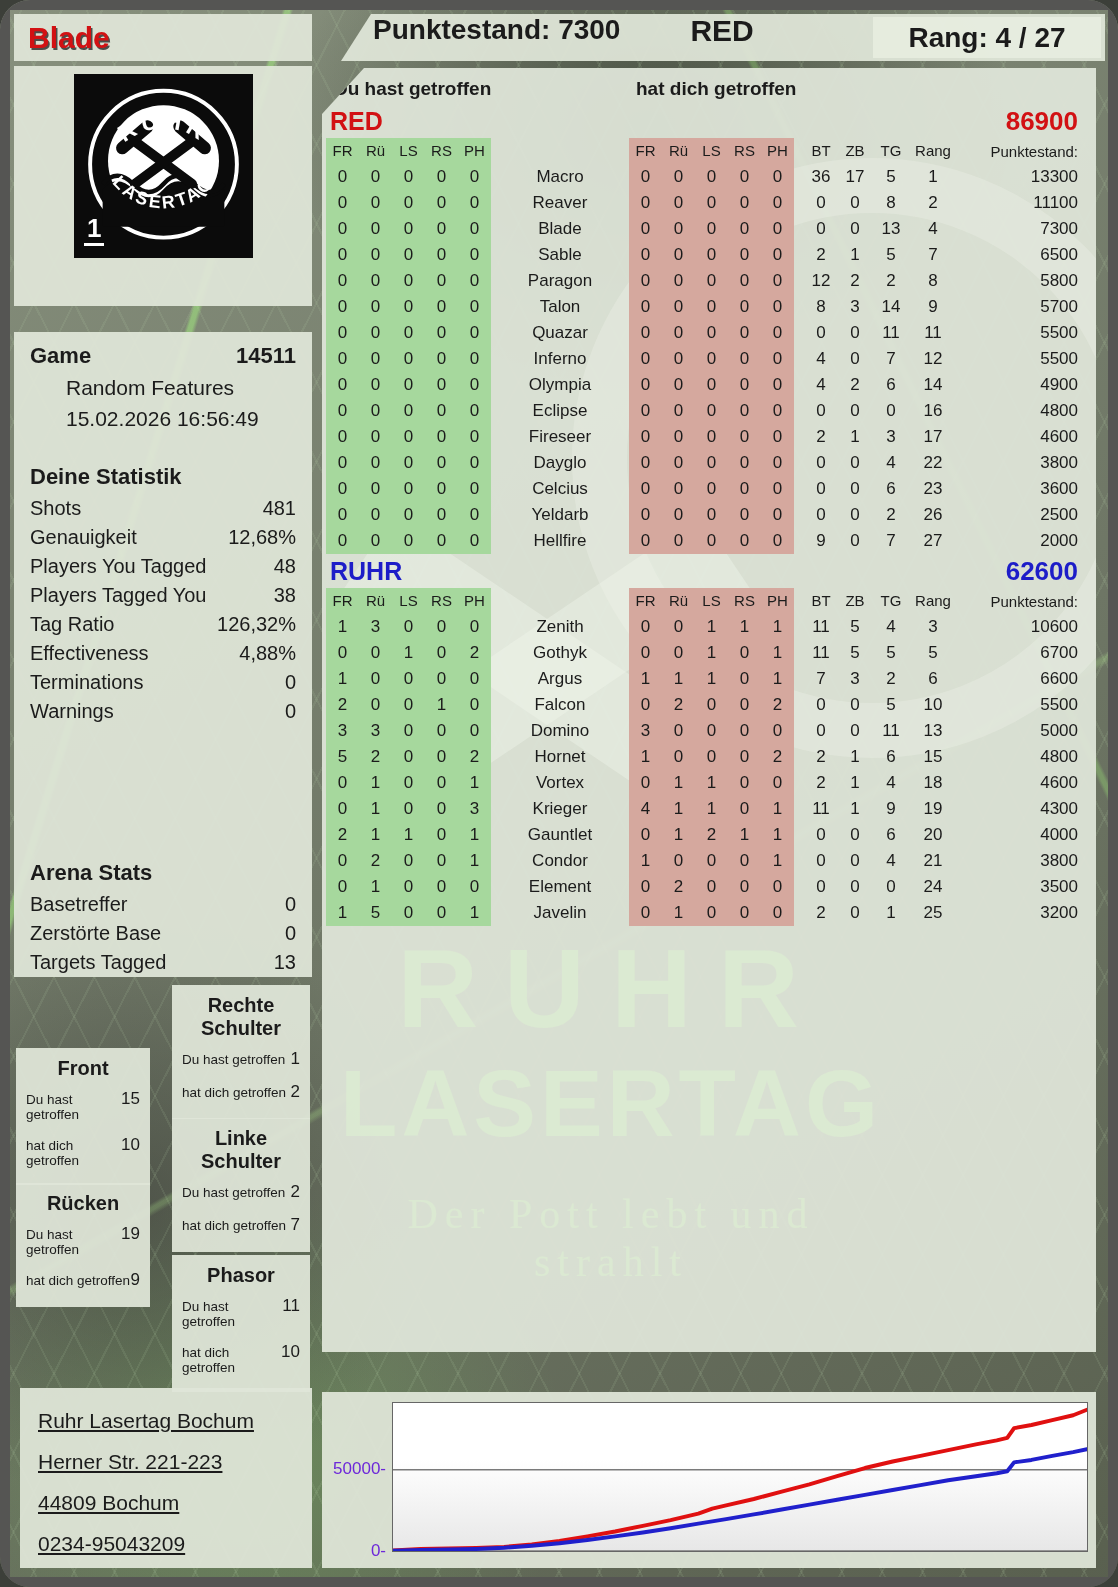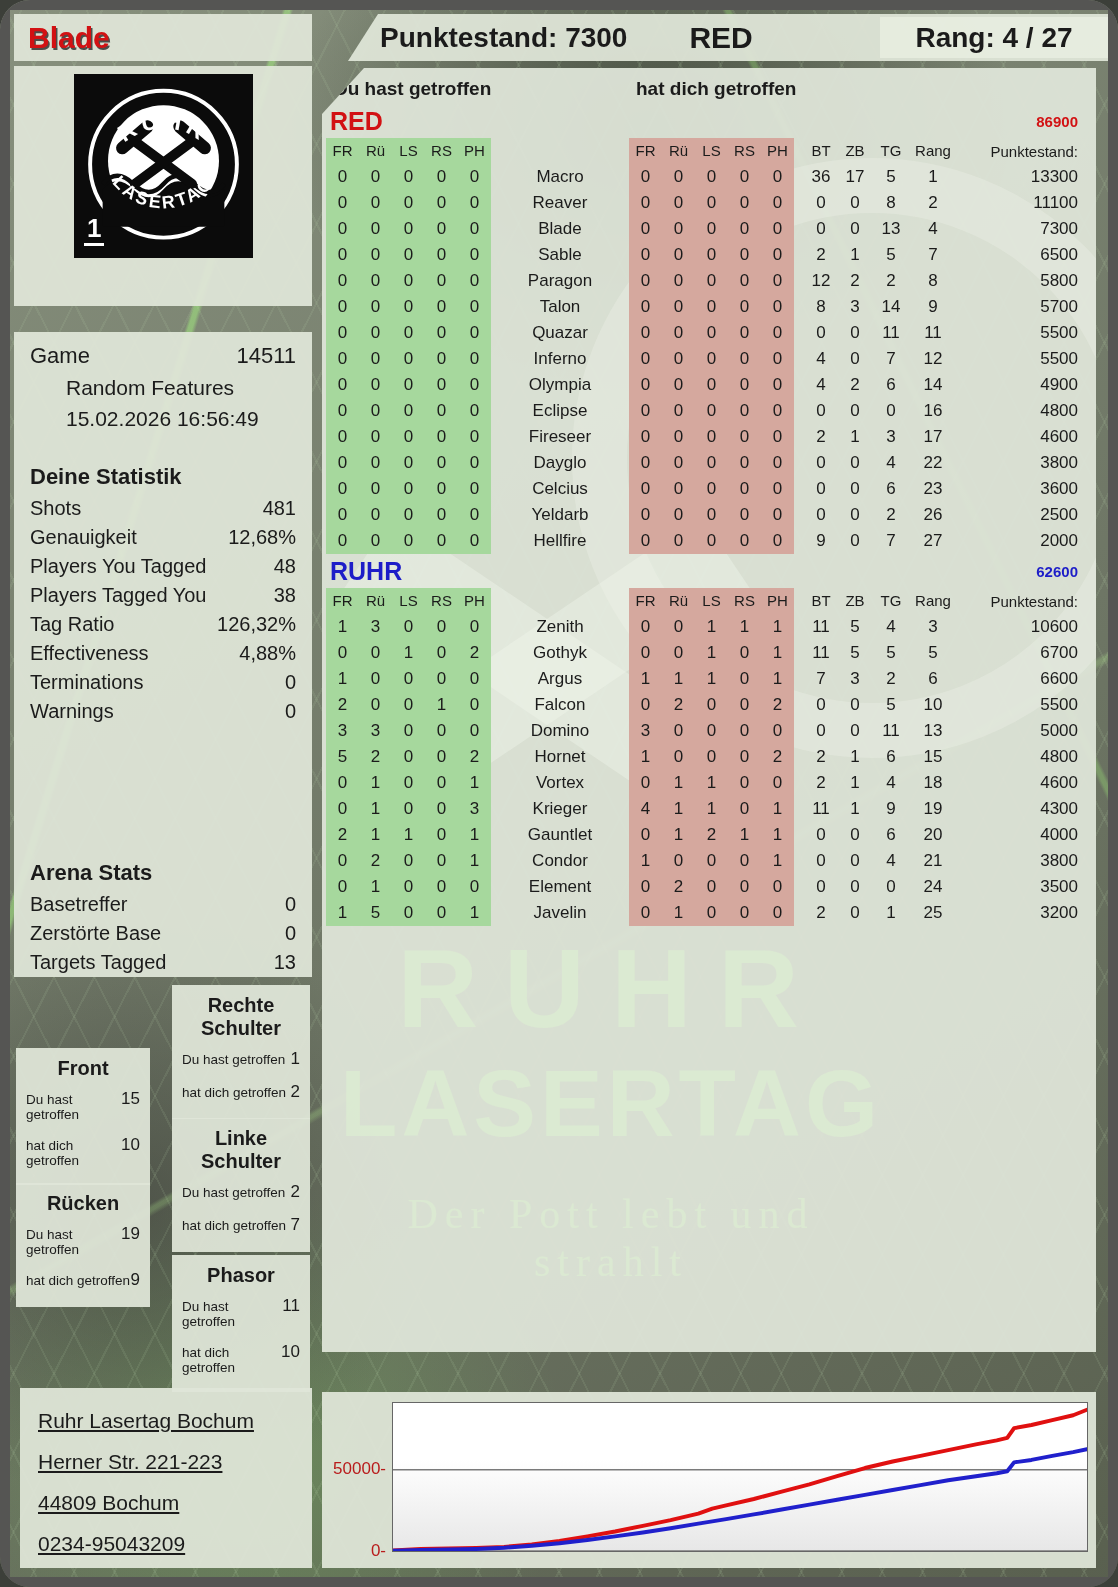--- a/index.html
+++ b/index.html
@@ -33,76 +33,76 @@
 
   
   #panel-blade{left:14px;top:14px;width:298px;height:47px;display:flex;align-items:center;padding-left:14px;}
   #panel-blade span{font-size:30px;font-weight:bold;color:var(--red);text-shadow:1.5px 1.5px 0 rgba(40,40,40,.8);}
   #panel-photo{left:14px;top:66px;width:298px;height:240px;}
   #logo-box{position:absolute;left:60px;top:8px;width:179px;height:184px;background:#0b0b0b;}
   #logo-box svg{width:100%;height:100%;}
   #logo-badge{position:absolute;left:10px;bottom:12px;color:#fff;font-weight:bold;font-size:26px;line-height:1;border-bottom:3px solid #fff;padding:0 3px 2px;}
 
   #panel-game{left:14px;top:332px;width:298px;height:645px;padding:8px 16px;}
-  .g-head{display:flex;justify-content:space-between;align-items:center;font-weight:normal;font-size:22px;height:32px;}
+  .g-head{display:flex;justify-content:space-between;align-items:center;font-weight:bold;font-size:22px;height:32px;}
   .g-line{font-size:21px;height:31px;display:flex;align-items:center;margin-left:36px;}
   .gap1{height:26px;}
   .sec-title{font-weight:bold;font-size:22px;height:34px;display:flex;align-items:center;}
   .s-row{display:flex;justify-content:space-between;align-items:center;font-size:20px;height:29px;}
   .gap2{height:130px;}
 
   .hitbox{position:absolute;background:var(--panel);padding:9px 10px 4px;}
   .hb-title{font-weight:bold;font-size:20px;text-align:center;margin-bottom:9px;}
   .hb-row{display:flex;justify-content:space-between;align-items:baseline;margin-bottom:13px;}
   .hb-lab{font-size:13.5px;}
   .hb-val{font-size:17px;}
 
   #panel-address{left:20px;top:1388px;width:292px;height:180px;padding:12px 18px;text-decoration:underline;}
   .addr-line{font-size:21px;line-height:41px;}
 
   
-  #panel-header{left:348px;top:14px;width:764px;height:47px;display:flex;align-items:center;
-    clip-path:polygon(30px 0,100% 0,100% 100%,0 100%);}
+  #panel-header{left:341px;top:14px;width:764px;height:47px;display:flex;align-items:flex-start;
+    clip-path:polygon(30px 0,100% 0,100% 100%,0 100%);gap:8px;}
   #hdr-score{font-size:28px;font-weight:bold;margin-left:32px;}
   #hdr-team{font-size:30px;font-weight:bold;margin-left:62px;}
   #hdr-rank{position:absolute;right:4px;top:3px;bottom:3px;width:228px;background:var(--panel2);
     display:flex;align-items:center;justify-content:center;font-size:28px;font-weight:bold;}
 
   
   #panel-main{left:322px;top:68px;width:774px;height:1284px;background:rgba(222,229,216,0.95);
     clip-path:polygon(42px 0,100% 0,100% 100%,0 100%,0 46px);overflow:hidden;}
   .wm-circle{position:absolute;left:250px;top:90px;width:600px;height:600px;border-radius:50%;
     border:55px solid rgba(240,244,234,0.33);}
   .wm-bar{position:absolute;width:430px;height:88px;background:rgba(242,246,236,0.38);left:10px;top:560px;}
   .rot1{transform:rotate(34deg);} .rot2{transform:rotate(-34deg);}
   .hit-col-label{position:absolute;top:10px;font-weight:bold;font-size:19px;}
   #you-label{left:12px;} #them-label{left:314px;}
   #table-area{position:absolute;left:0;top:36px;width:100%;}
   .team-row{display:flex;justify-content:space-between;align-items:center;height:34px;padding:0 18px 0 8px;}
   .team-name{font-size:25px;font-weight:bold;}
-  .team-total{font-size:15px;font-weight:bold;}
+  .team-total{font-size:26px;font-weight:bold;}
   .trow{display:grid;grid-template-columns:repeat(5,33px) 138px repeat(5,33px) 10px 34px 34px 38px 46px 1fr;
     height:26px;align-items:center;padding:0 18px 0 4px;}
   .cell{text-align:center;font-size:17px;height:26px;line-height:26px;}
   .you{background:var(--green);} .them{background:var(--pink);}
   .namec{font-size:17px;} .score{text-align:right;font-size:17px;}
   .thead .cell,.thead .score{font-size:15px;}
   .c-red{color:var(--red);} .c-blue{color:var(--blue);}
 
   .wm-text{position:absolute;left:0;width:578px;text-align:center;color:#dcecd2;opacity:0.85;z-index:5;}
   #wm1{top:856px;font-size:112px;font-weight:bold;letter-spacing:26px;}
   #wm2{top:982px;font-size:94px;font-weight:bold;letter-spacing:4px;}
   #wm3{top:1122px;font-family:"Liberation Serif",serif;font-size:42px;letter-spacing:7px;opacity:0.8;}
 
   
   #panel-chart{left:322px;top:1392px;width:774px;height:176px;}
   #chart-plot{position:absolute;left:70px;top:10px;width:696px;height:150px;
     background:linear-gradient(#ffffff 38%,#e7e7e7);border:1.5px solid #666;}
   #chart-plot svg{position:absolute;inset:0;width:100%;height:100%;}
-  .ylabel{position:absolute;width:62px;text-align:right;font-size:17px;color:#b91c1c;}
+  .ylabel{position:absolute;width:62px;text-align:right;font-size:17px;color:#6d28d9;}
 </style>
 </head>
 <body>
 
 <div id="root">
 
   <div class="panel" id="panel-blade">
     <span>Blade</span>
   </div>
 

